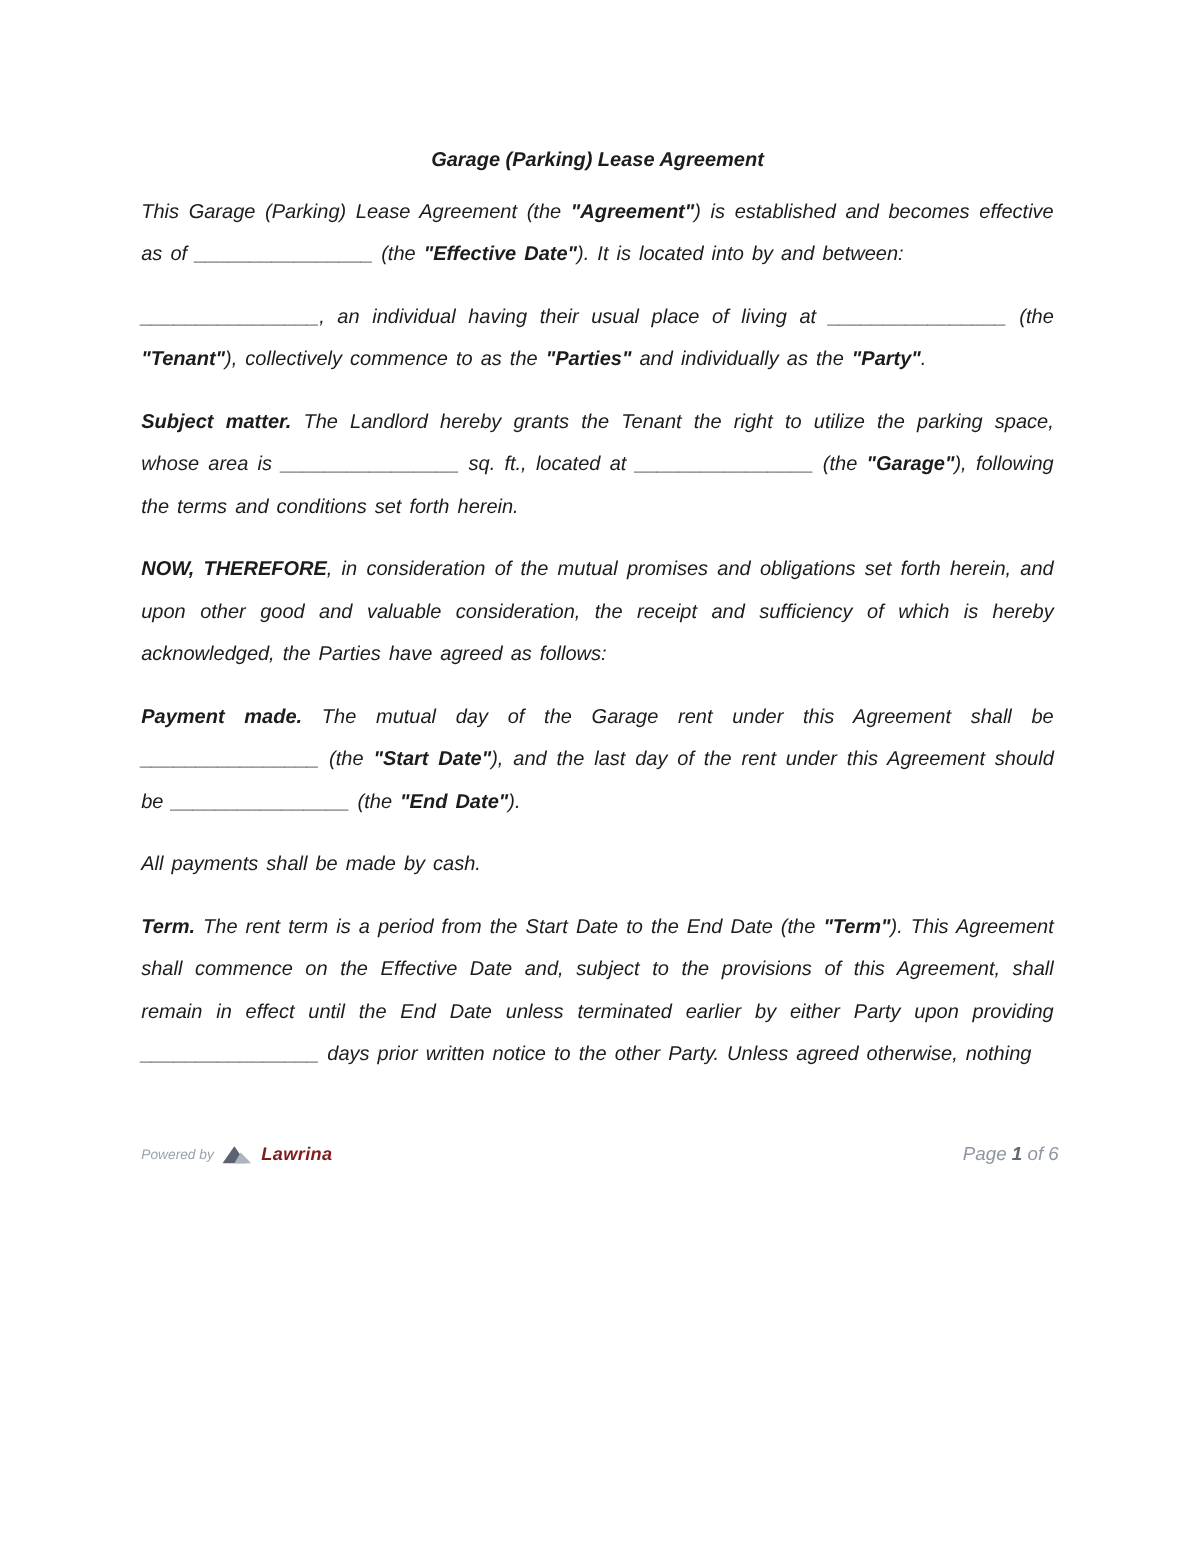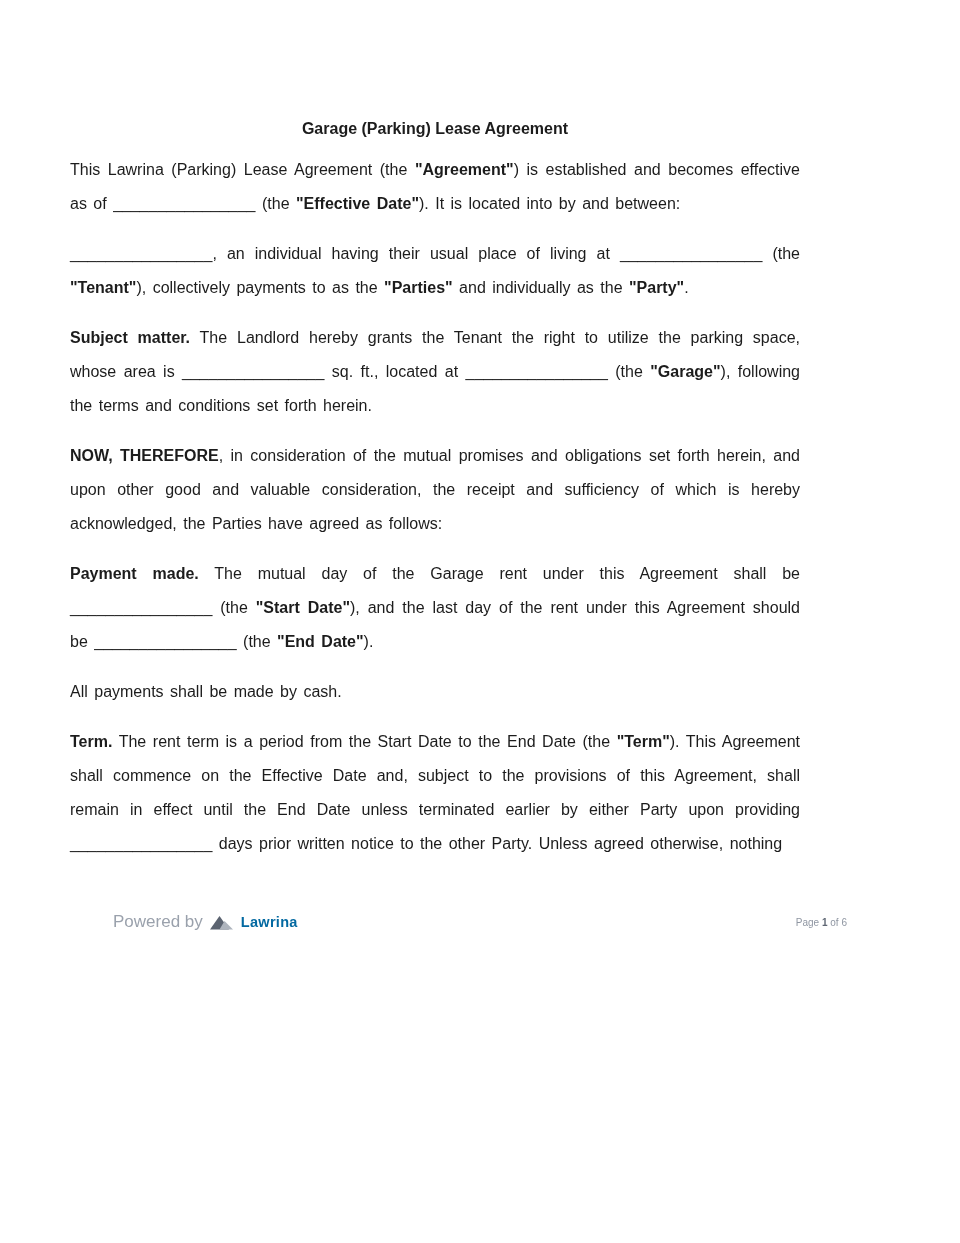--- a/index.html
+++ b/index.html
@@ -11,23 +11,24 @@
     width: 960px;
     height: 1243px;
     overflow: hidden;
     font-family: "Liberation Sans", "DejaVu Sans", sans-serif;
   }
   .page {
     position: relative;
     width: 960px;
     height: 960px;
     box-sizing: border-box;
-    padding: 112px 117px 0 70px;
+    padding: 112px 117px 0 113px;
     background: #ffffff;
     color: #1c1c1c;
+    font-style: italic;
   }
   .doc-title {
     width: 730px;
     margin: 0 0 7px 0;
     font-size: 16px;
     font-weight: 700;
     line-height: 34px;
     text-align: center;
   }
   .doc-body {
@@ -54,51 +55,51 @@
     display: flex;
     justify-content: space-between;
     align-items: center;
   }
   .footer-left {
     display: flex;
     align-items: center;
     gap: 7px;
   }
   .powered {
-    font-size: 17px;
+    font-size: 11px;
     color: #9aa1ac;
   }
   .logo {
     display: block;
   }
   .brand {
     font-size: 14.5px;
     font-weight: 600;
     letter-spacing: 0.3px;
-    color: #0369a1;
+    color: #7f1d1d;
   }
   .footer-right {
-    font-size: 10px;
+    font-size: 15px;
     color: #8f96a2;
   }
   .footer-right b {
     color: #5f6774;
     font-weight: 700;
   }
 </style>
 </head>
 <body>
 
 <div class="page">
 
   <h1 class="doc-title">Garage (Parking) Lease Agreement</h1>
 
   <div class="doc-body">
-      <div class="para gap"><span>This Lawrina (Parking) Lease Agreement (the </span><b>"Agreement"</b><span>) is established and becomes effective as of ________________ (the </span><b>"Effective Date"</b><span>). It is located into by and between:</span></div>
-      <div class="para gap"><span>________________, an individual having their usual place of living at ________________ (the </span><b>"Tenant"</b><span>), collectively payments to as the </span><b>"Parties"</b><span> and individually as the </span><b>"Party"</b><span>.</span></div>
+      <div class="para gap"><span>This Garage (Parking) Lease Agreement (the </span><b>"Agreement"</b><span>) is established and becomes effective as of ________________ (the </span><b>"Effective Date"</b><span>). It is located into by and between:</span></div>
+      <div class="para gap"><span>________________, an individual having their usual place of living at ________________ (the </span><b>"Tenant"</b><span>), collectively commence to as the </span><b>"Parties"</b><span> and individually as the </span><b>"Party"</b><span>.</span></div>
       <div class="para gap"><b>Subject matter.</b><span> The Landlord hereby grants the Tenant the right to utilize the parking space, whose area is ________________ sq. ft., located at ________________ (the </span><b>"Garage"</b><span>), following the terms and conditions set forth herein.</span></div>
       <div class="para gap"><b>NOW, THEREFORE</b><span>, in consideration of the mutual promises and obligations set forth herein, and upon other good and valuable consideration, the receipt and sufficiency of which is hereby acknowledged, the Parties have agreed as follows:</span></div>
       <div class="para gap"><b>Payment made.</b><span> The mutual day of the Garage rent under this Agreement shall be ________________ (the </span><b>"Start Date"</b><span>), and the last day of the rent under this Agreement should be ________________ (the </span><b>"End Date"</b><span>).</span></div>
       <div class="para gap"><span>All payments shall be made by cash.</span></div>
       <div class="para"><b>Term.</b><span> The rent term is a period from the Start Date to the End Date (the </span><b>"Term"</b><span>). This Agreement shall commence on the Effective Date and, subject to the provisions of this Agreement, shall remain in effect until the End Date unless terminated earlier by either Party upon providing ________________ days prior written notice to the other Party. Unless agreed otherwise, nothing</span></div>
     </div>
 
   <div class="footer">
     <div class="footer-left">
       <span class="powered">Powered by</span>

